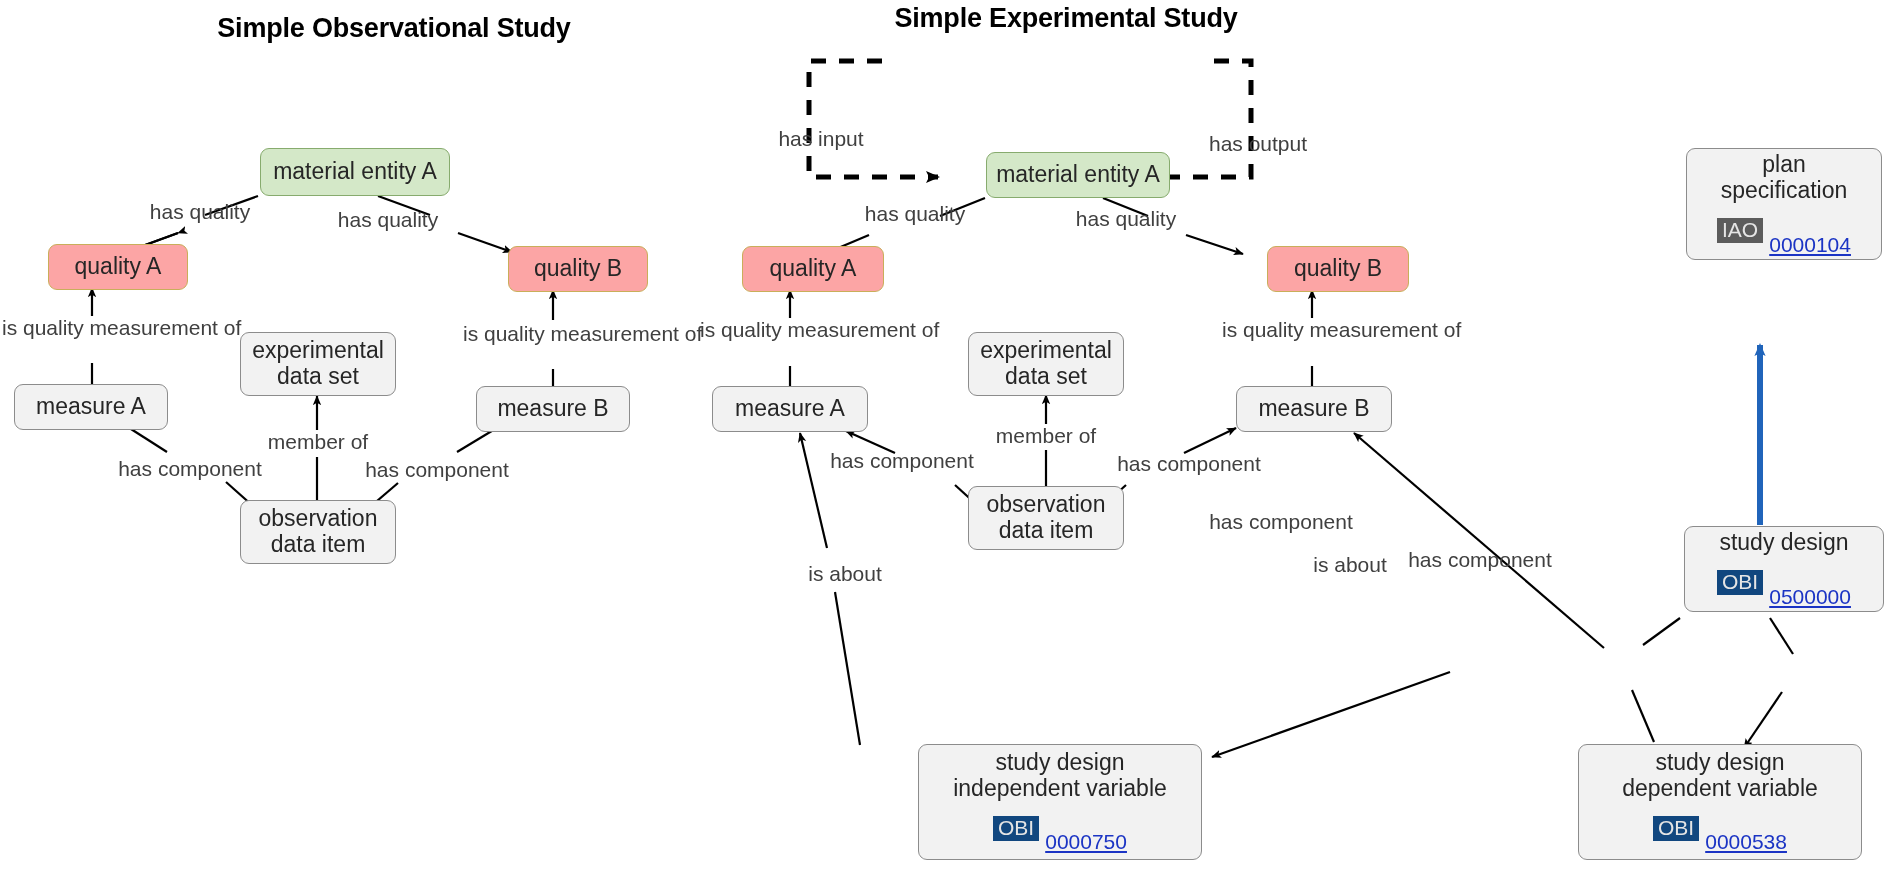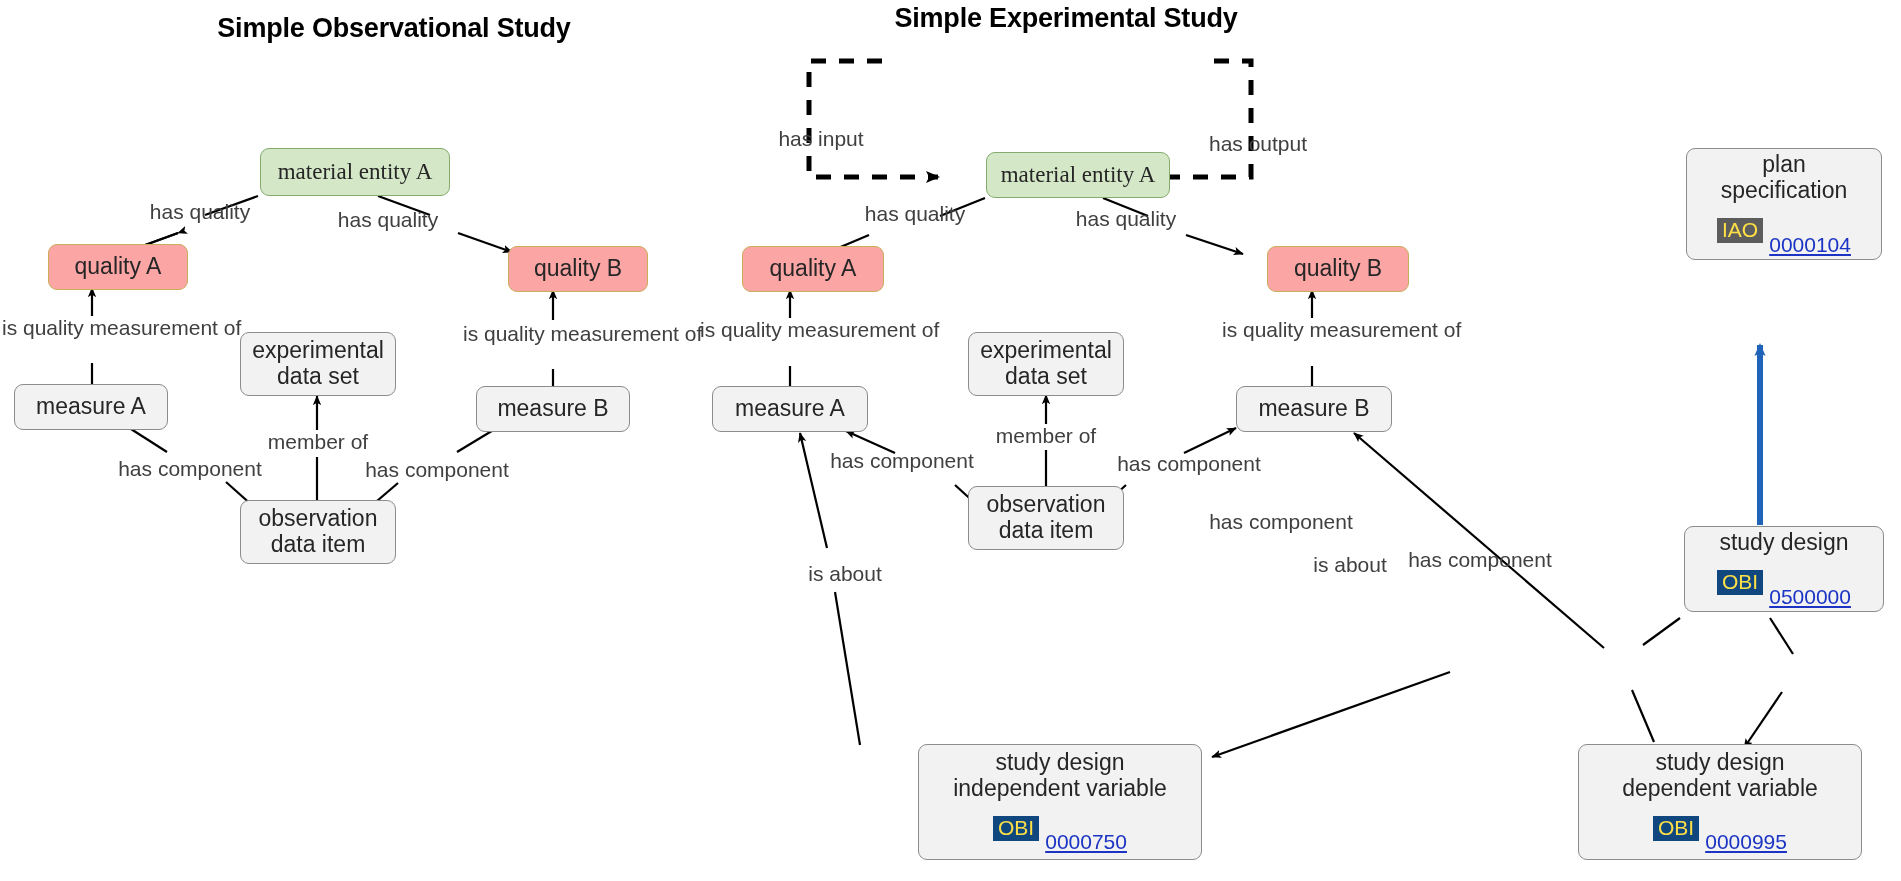--- a/index.html
+++ b/index.html
@@ -47,21 +47,20 @@
     font-size: 23px;
     line-height: 1.12;
     color: #262626;
     text-align: center;
     padding: 3px 6px;
   }
   .node .ln { display: block; white-space: nowrap; }
   .node.green {
     background: #d4e8c8;
     border-color: #87ab6e;
-    font-family: Liberation Serif, serif;
   }
   .node.yellow {
     background: #fca5a5;
     border-color: #c9ae5a;
     margin-left: 24px;
   }
   .node.blue-dashed {
     background: #ccddf5;
     border: 3px dashed #6b92c9;
     border-radius: 12px;
@@ -72,21 +71,21 @@
     justify-content: center;
     gap: 6px;
     margin-top: 1px;
     white-space: nowrap;
   }
   .badge {
     display: inline-block;
     font-size: 21px;
     line-height: 1.05;
     padding: 1px 5px 2px 5px;
-    color: #fde047;
+    color: #e5e5e5;
     font-weight: 400;
   }
   .badge.obi { background: #11477f; }
   .badge.iao { background: #5c5c5c; }
   .idlink {
     font-size: 21px;
     color: #1b34c4;
     text-decoration: underline;
     white-space: nowrap;
     margin-top: 28px;
@@ -324,21 +323,21 @@
       <span class="badge obi">OBI</span>
       <span class="idlink">0000750</span>
     </span>
   </div>
 
   <div class="node" style="left:1578px; top:744px; width:284px; height:116px;">
     <span class="ln">study design</span>
     <span class="ln">dependent variable</span>
     <span class="idline">
       <span class="badge obi">OBI</span>
-      <span class="idlink">0000995</span>
+      <span class="idlink">0000538</span>
     </span>
   </div>
 
   <div class="edge-label" style="left:748px; top:127px; width:146px;">has input</div>
   <div class="edge-label" style="left:1185px; top:132px; width:146px;">has output</div>
   <div class="edge-label" style="left:845px; top:202px; width:140px;">has quality</div>
   <div class="edge-label" style="left:1056px; top:207px; width:140px;">has quality</div>
   <div class="edge-label" style="left:700px; top:318px; width:180px;">
     <span class="ln">is quality</span>
     <span class="ln">measurement of</span>

